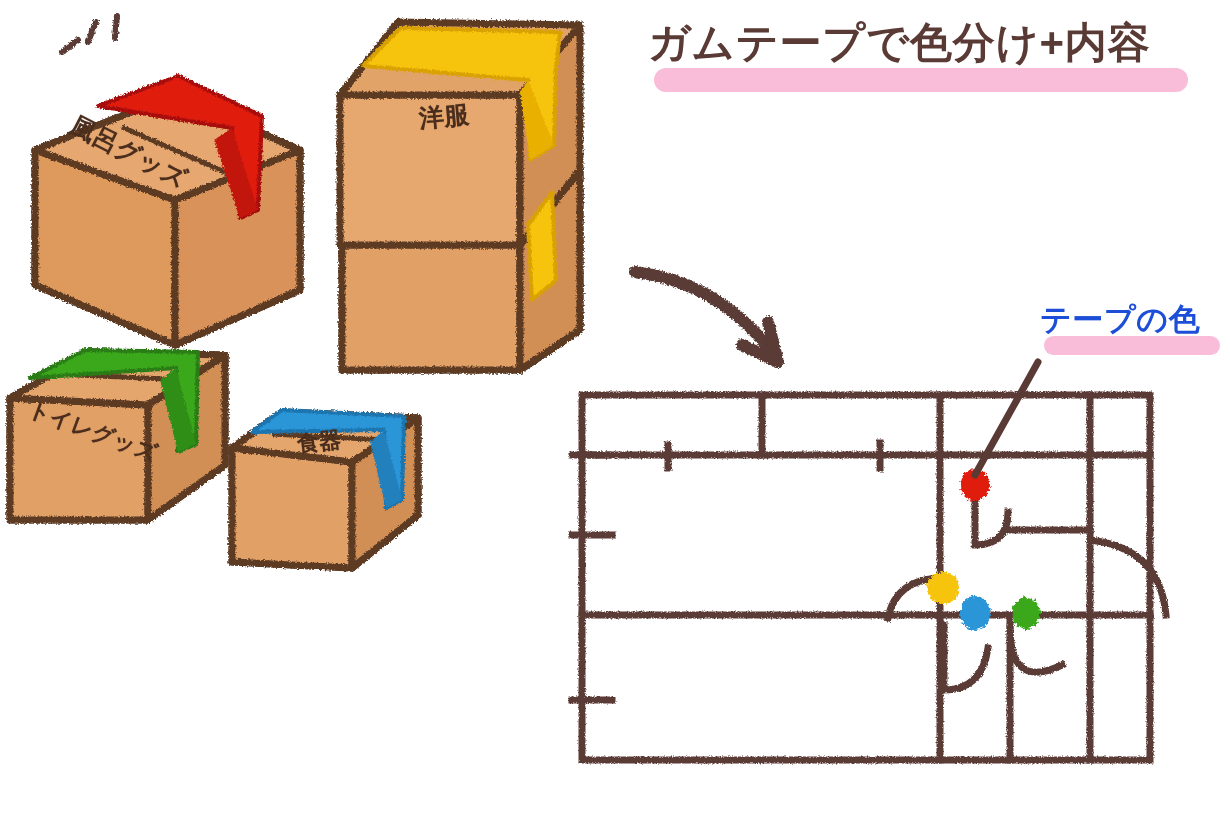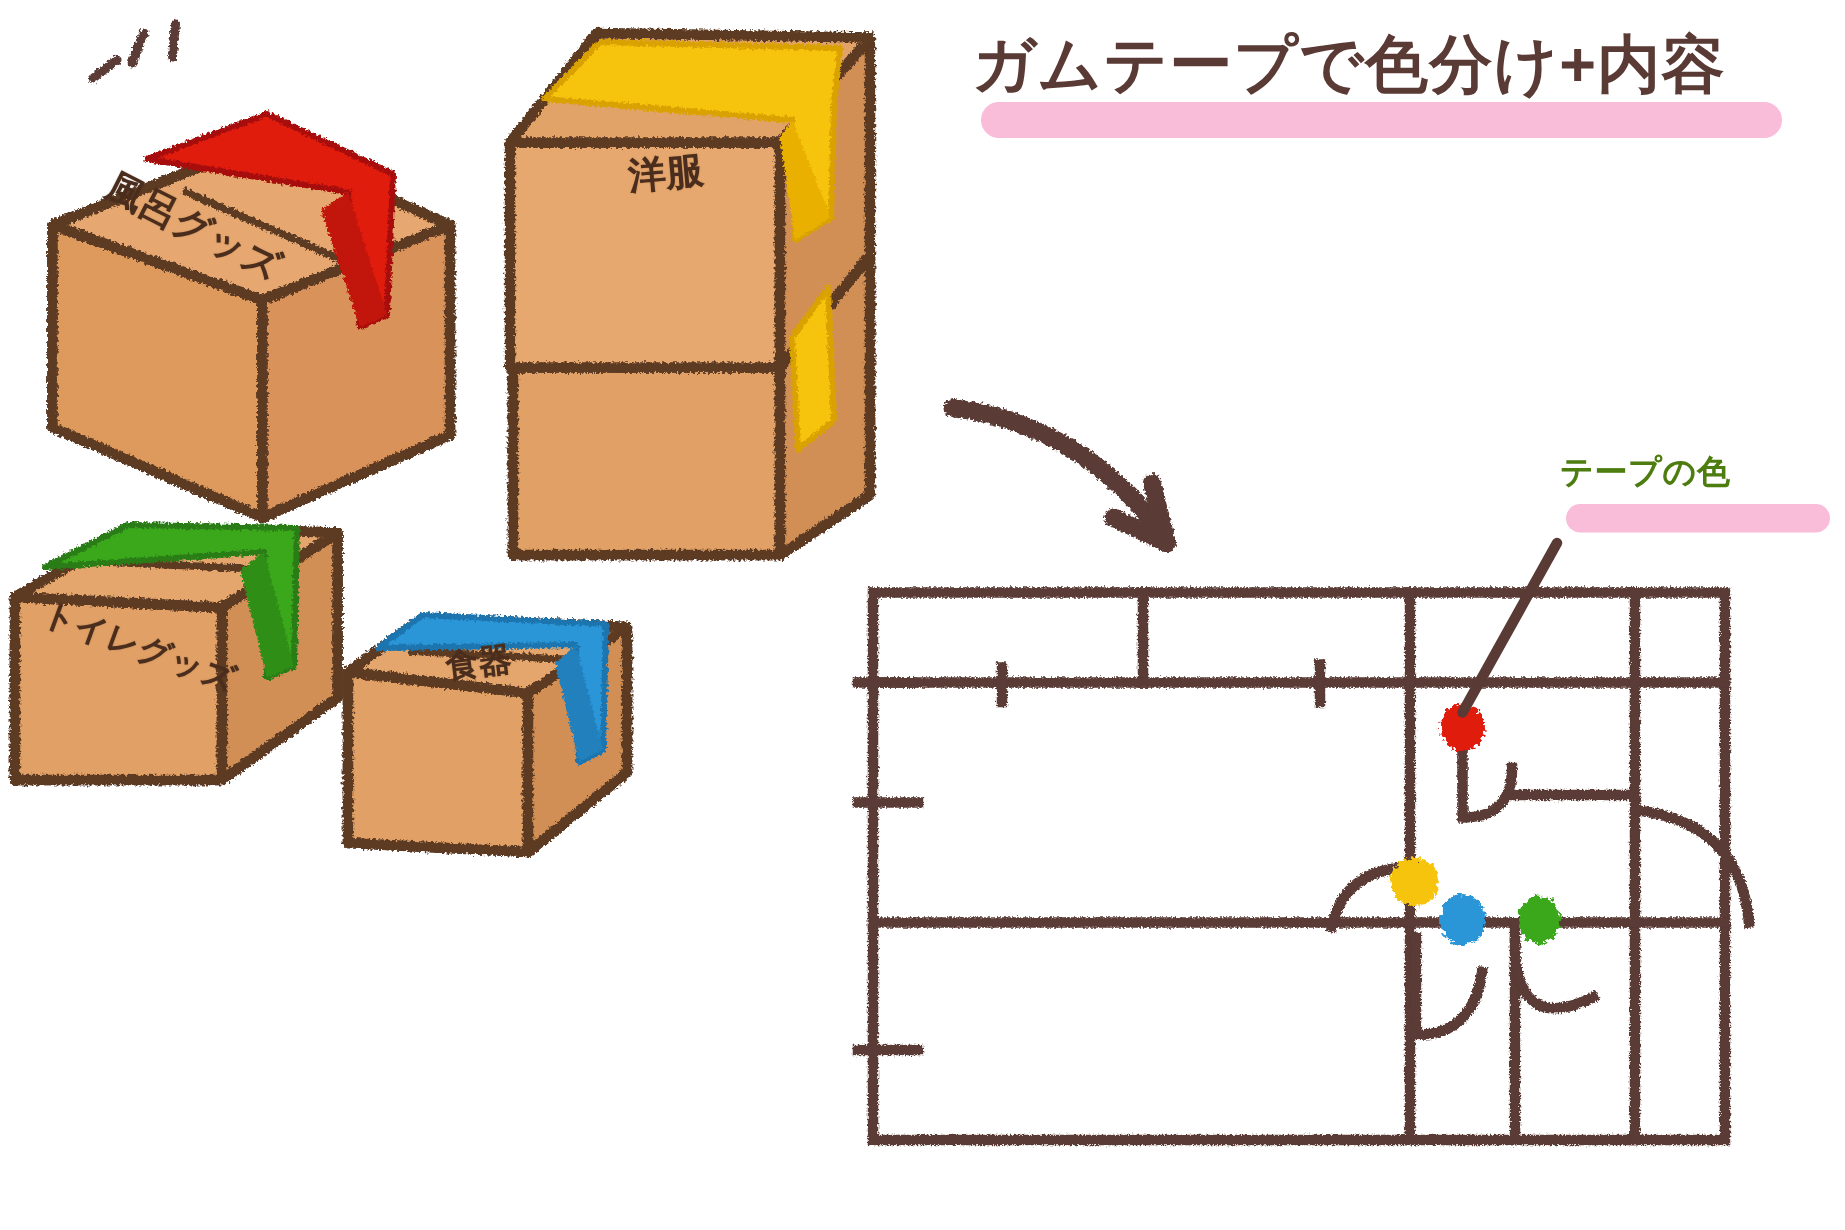--- a/index.html
+++ b/index.html
@@ -19,21 +19,21 @@
   .hl-wrap{position:absolute;}
   .hl-bar{position:absolute;border-radius:14px;}
   .hl-text{position:relative;font-weight:bold;letter-spacing:.02em;}
 
   #title-wrap{left:648px;top:22px;}
   #title-bar{left:6px;top:46px;width:534px;height:24px;background:#f9bcd9;}
   #title-text{left:0;top:0;font-size:42px;color:#5a3a34;line-height:1;text-align:right;}
 
   #tapecolor-wrap{left:1040px;top:304px;}
   #tapecolor-bar{left:4px;top:32px;width:176px;height:19px;background:#f9bcd9;}
-  #tapecolor-text{font-size:22px;color:#4d7c0f;line-height:1;}
+  #tapecolor-text{font-size:31px;color:#1d4ed8;line-height:1;}
 
   #madori-wrap{left:788px;top:772px;}
   #madori-bar{left:4px;top:26px;width:208px;height:19px;background:#f9bcd9;}
   #madori-text{font-size:28px;color:#5a3a34;line-height:1;}
 
   
   .box-label{
     position:absolute;
     color:#4a2d1c;
     font-weight:bold;

